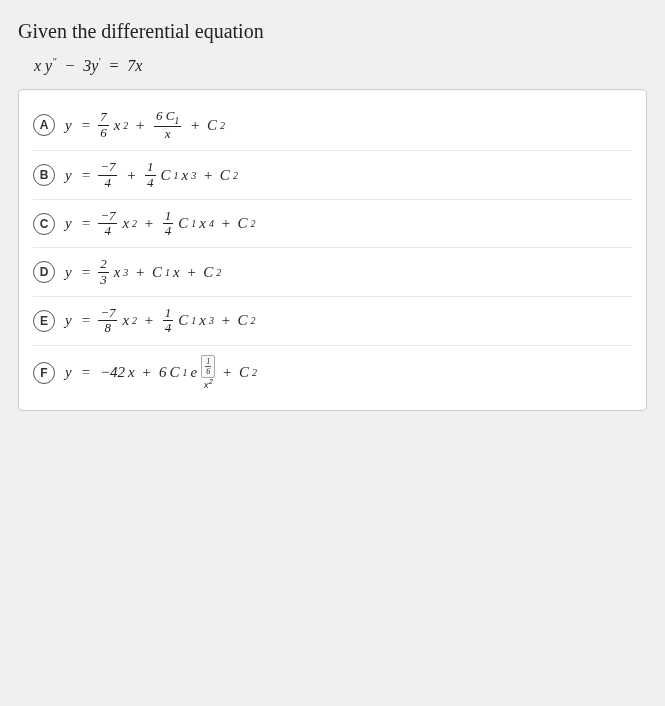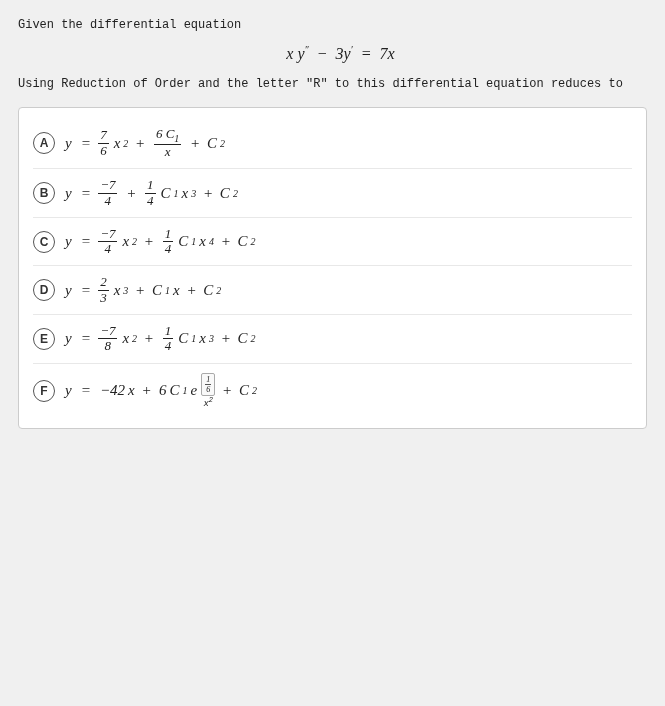--- a/index.html
+++ b/index.html
@@ -6,30 +6,29 @@
     body {
       background: #f0f0f0;
       font-family: 'Times New Roman', Times, serif;
       font-size: 15px;
       color: #222;
       width: 665px;
       min-height: 706px;
       padding: 16px 18px;
     }
     .problem-text {
-      font-family: Liberation Mono, monospace;
-      font-size: 12px;
+      font-family: Liberation Serif, serif;
+      font-size: 20px;
       margin-bottom: 10px;
       line-height: 1.5;
     }
     .equation-line {
       font-size: 16px;
       margin: 6px 0 12px 16px;
       font-style: italic;
-      text-align: center;
     }
     .answers-container {
       background: #fff;
       border: 1px solid #ccc;
       border-radius: 4px;
       padding: 10px 14px;
       margin-top: 14px;
     }
     .answer-row {
       display: flex;
@@ -100,21 +99,20 @@
 </head>
 <body>
 
 <div>
   <p class="problem-text">Given the differential equation</p>
 
   <div class="equation-line">
     <i>x</i> <i>y</i><sup>″</sup> &nbsp;−&nbsp; 3<i>y</i><sup>′</sup> &nbsp;=&nbsp; 7<i>x</i>
   </div>
 
-  <p class="problem-text">Using Reduction of Order and the letter "R" to this differential equation reduces to</p>
 
 
 </div>
 
 <div class="answers-container">
 
   <div class="answer-row">
     <span class="circle-label">A</span>
     <span class="math-expr">
       <span class="eq-y"><i>y</i></span>

